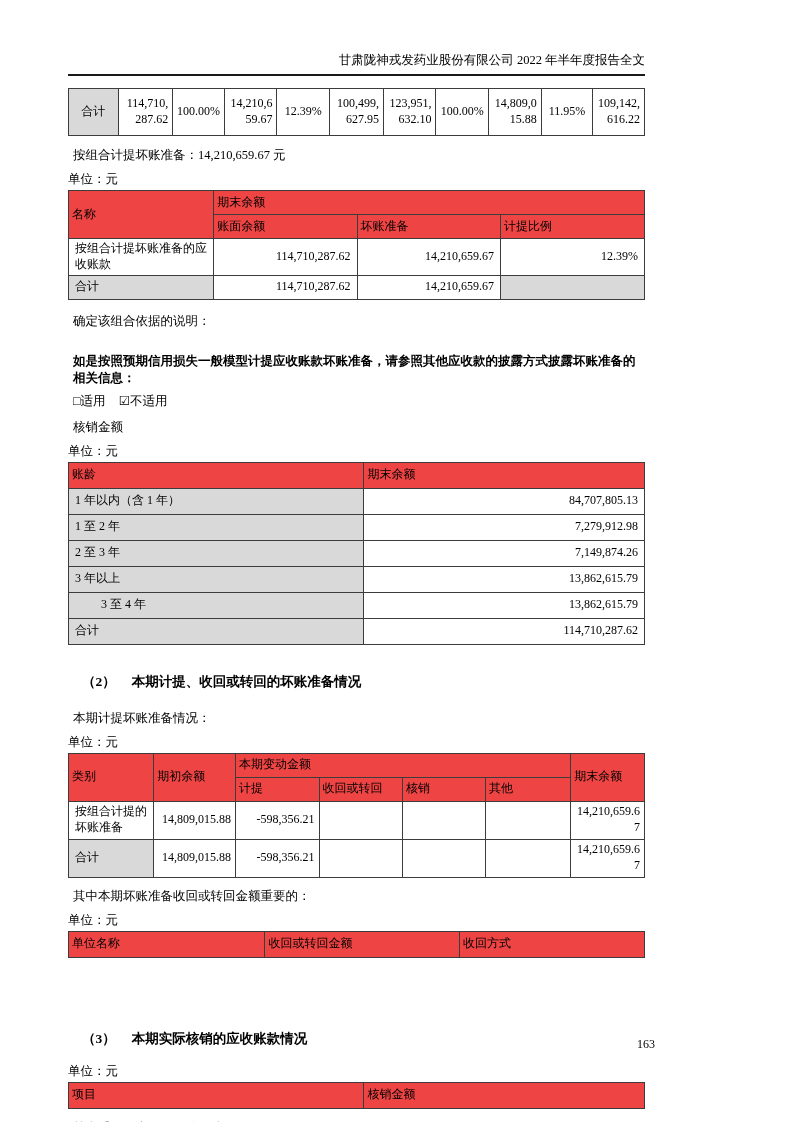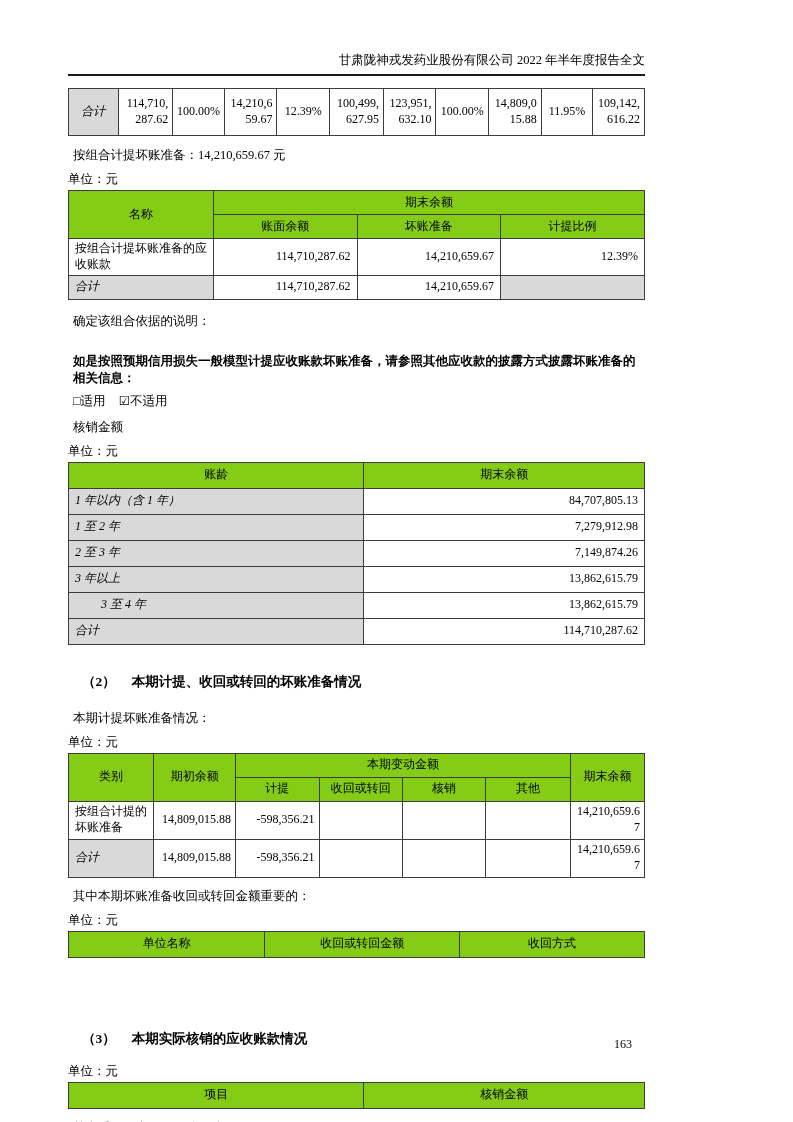--- a/index.html
+++ b/index.html
@@ -47,33 +47,33 @@
     table-layout:fixed;
   }
   td{
     border:1px solid #3c3c3c;
     font-size:12px;
     line-height:1.32;
     padding:2px 3px;
     vertical-align:middle;
     word-break:break-all;
   }
-  .hdr{background:#84cc16;text-align:center;}
-  .gray{background:#d9d9d9;font-style:italic;}
+  .hdr{background:#ef4444;}
+  .gray{background:#d9d9d9;}
   .num{text-align:right;padding-right:6px;}
   .num-tight{text-align:right;padding-right:4px;}
   .ctr{text-align:center;}
   .lbl{text-align:left;padding-left:6px;}
   .indent{padding-left:32px;}
   .checkline{font-size:12.5px;line-height:17px;padding-left:5px;}
   .checkline .cb{margin-right:10px;}
   .page-num{
     position:absolute;
     top:1037px;
-    right:96px;
+    right:73px;
     font-size:12px;
   }
   
   .mt-tableA{margin-top:12px;}
   .mt-prov{margin-top:11px;}
   .mt-tbl{margin-top:2px;}
   .mt-basis{margin-top:13px;}
   .mt-ecl{margin-top:23px;font-weight:bold;}
   .mt-cb{margin-top:6px;}
   .mt-aging-title{margin-top:9px;}

